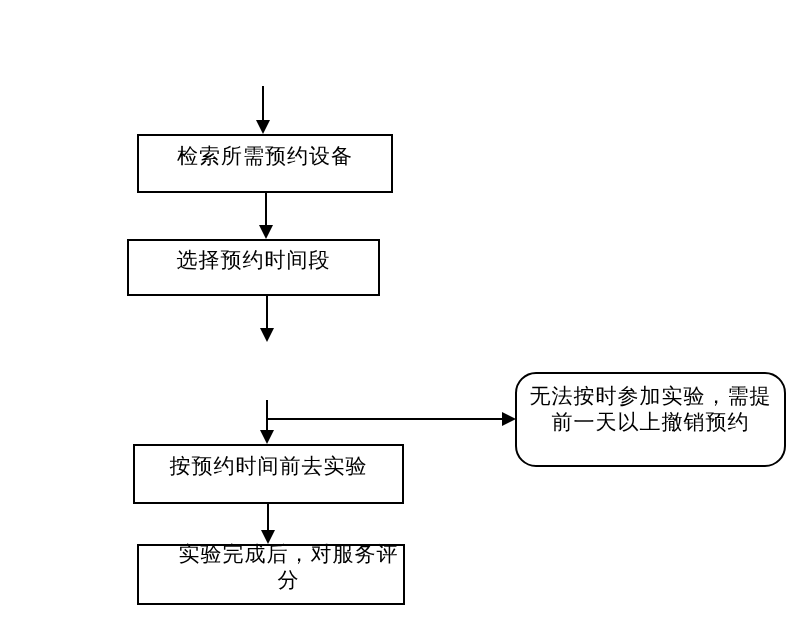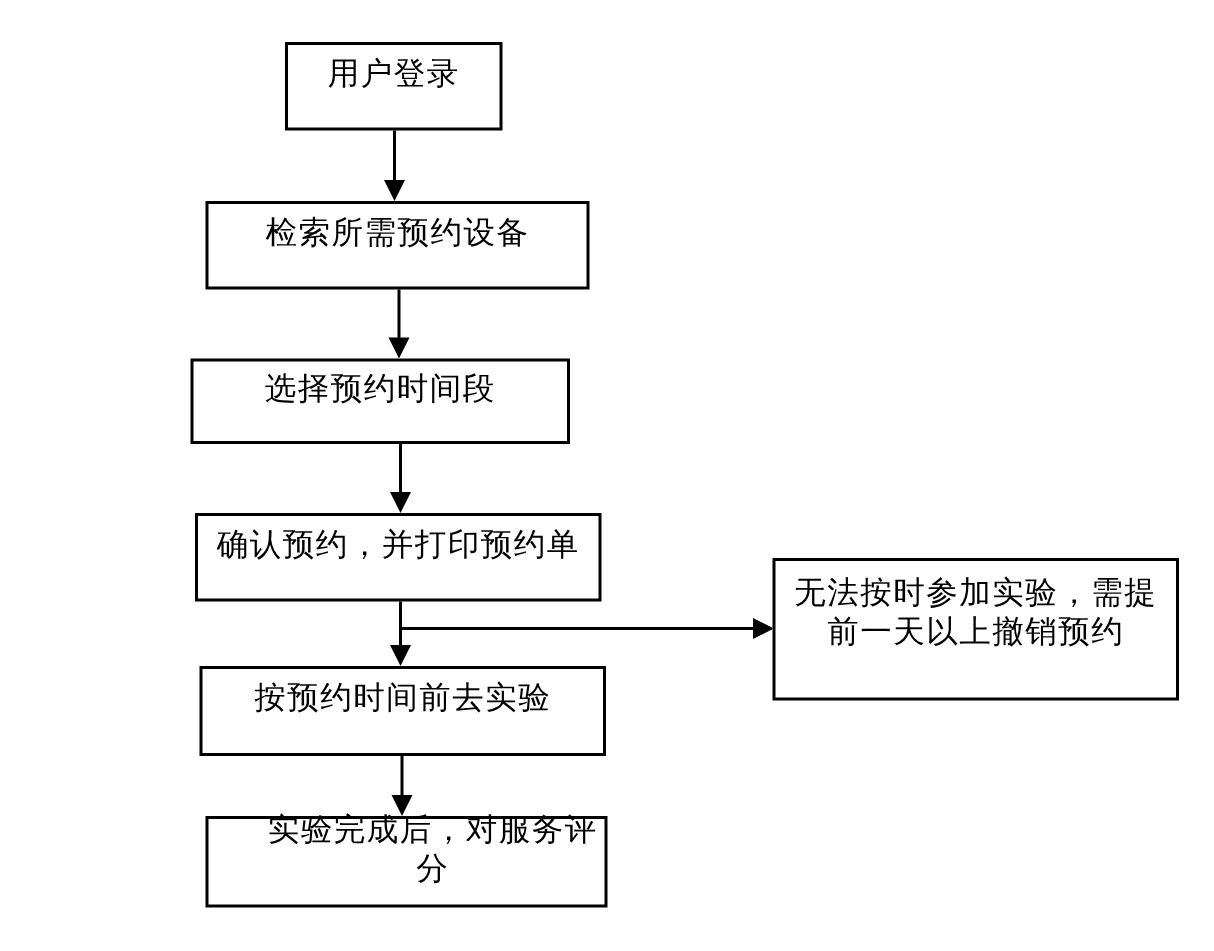--- a/index.html
+++ b/index.html
@@ -36,20 +36,21 @@
     letter-spacing: 1px;
     line-height: 26px;
     white-space: pre-line;
   }
   
   .node.raise { padding-bottom: 16px; }
   
   .node.top-anchored {
     align-items: flex-start;
     padding-top: 9px;
+    border-radius: 21px;
   }
   #n-login   { left: 190px; top:  28px; width: 145px; height: 59px; }
   #n-search  { left: 137px; top: 134px; width: 256px; height: 59px; text-align: center; }
   #n-select  { left: 127px; top: 239px; width: 253px; height: 57px; }
   #n-confirm { left: 130px; top: 342px; width: 271px; height: 59px; }
   #n-attend  { left: 133px; top: 444px; width: 271px; height: 60px; }
   #n-rate    { left: 137px; top: 544px; width: 268px; height: 61px; padding-left: 35px; }
   #n-cancel  { left: 515px; top: 372px; width: 271px; height: 95px; }
 </style>
 </head>
@@ -83,27 +84,25 @@
       <line x1="267" y1="419" x2="503" y2="419" stroke="#000" stroke-width="2"></line>
       <polygon points="502,412 502,426 516,419" fill="#000"></polygon>
     </g>
 
     <g>
       <line x1="268" y1="503" x2="268" y2="532" stroke="#000" stroke-width="2"></line>
       <polygon points="261,530 275,530 268,544" fill="#000"></polygon>
     </g>
   </svg>
 
-  <div class="node raise" id="n-login">用户登录</div>
 
   <div class="node raise" id="n-search">检索所需预约设备</div>
 
   <div class="node raise" id="n-select">选择预约时间段</div>
 
-  <div class="node raise" id="n-confirm">确认预约，并打印预约单</div>
 
   <div class="node raise" id="n-attend">按预约时间前去实验</div>
 
   <div class="node raise" id="n-rate">实验完成后，对服务评分</div>
 
   <div class="node top-anchored" id="n-cancel">无法按时参加实验，需提
 前一天以上撤销预约</div>
 
 </div>
 

